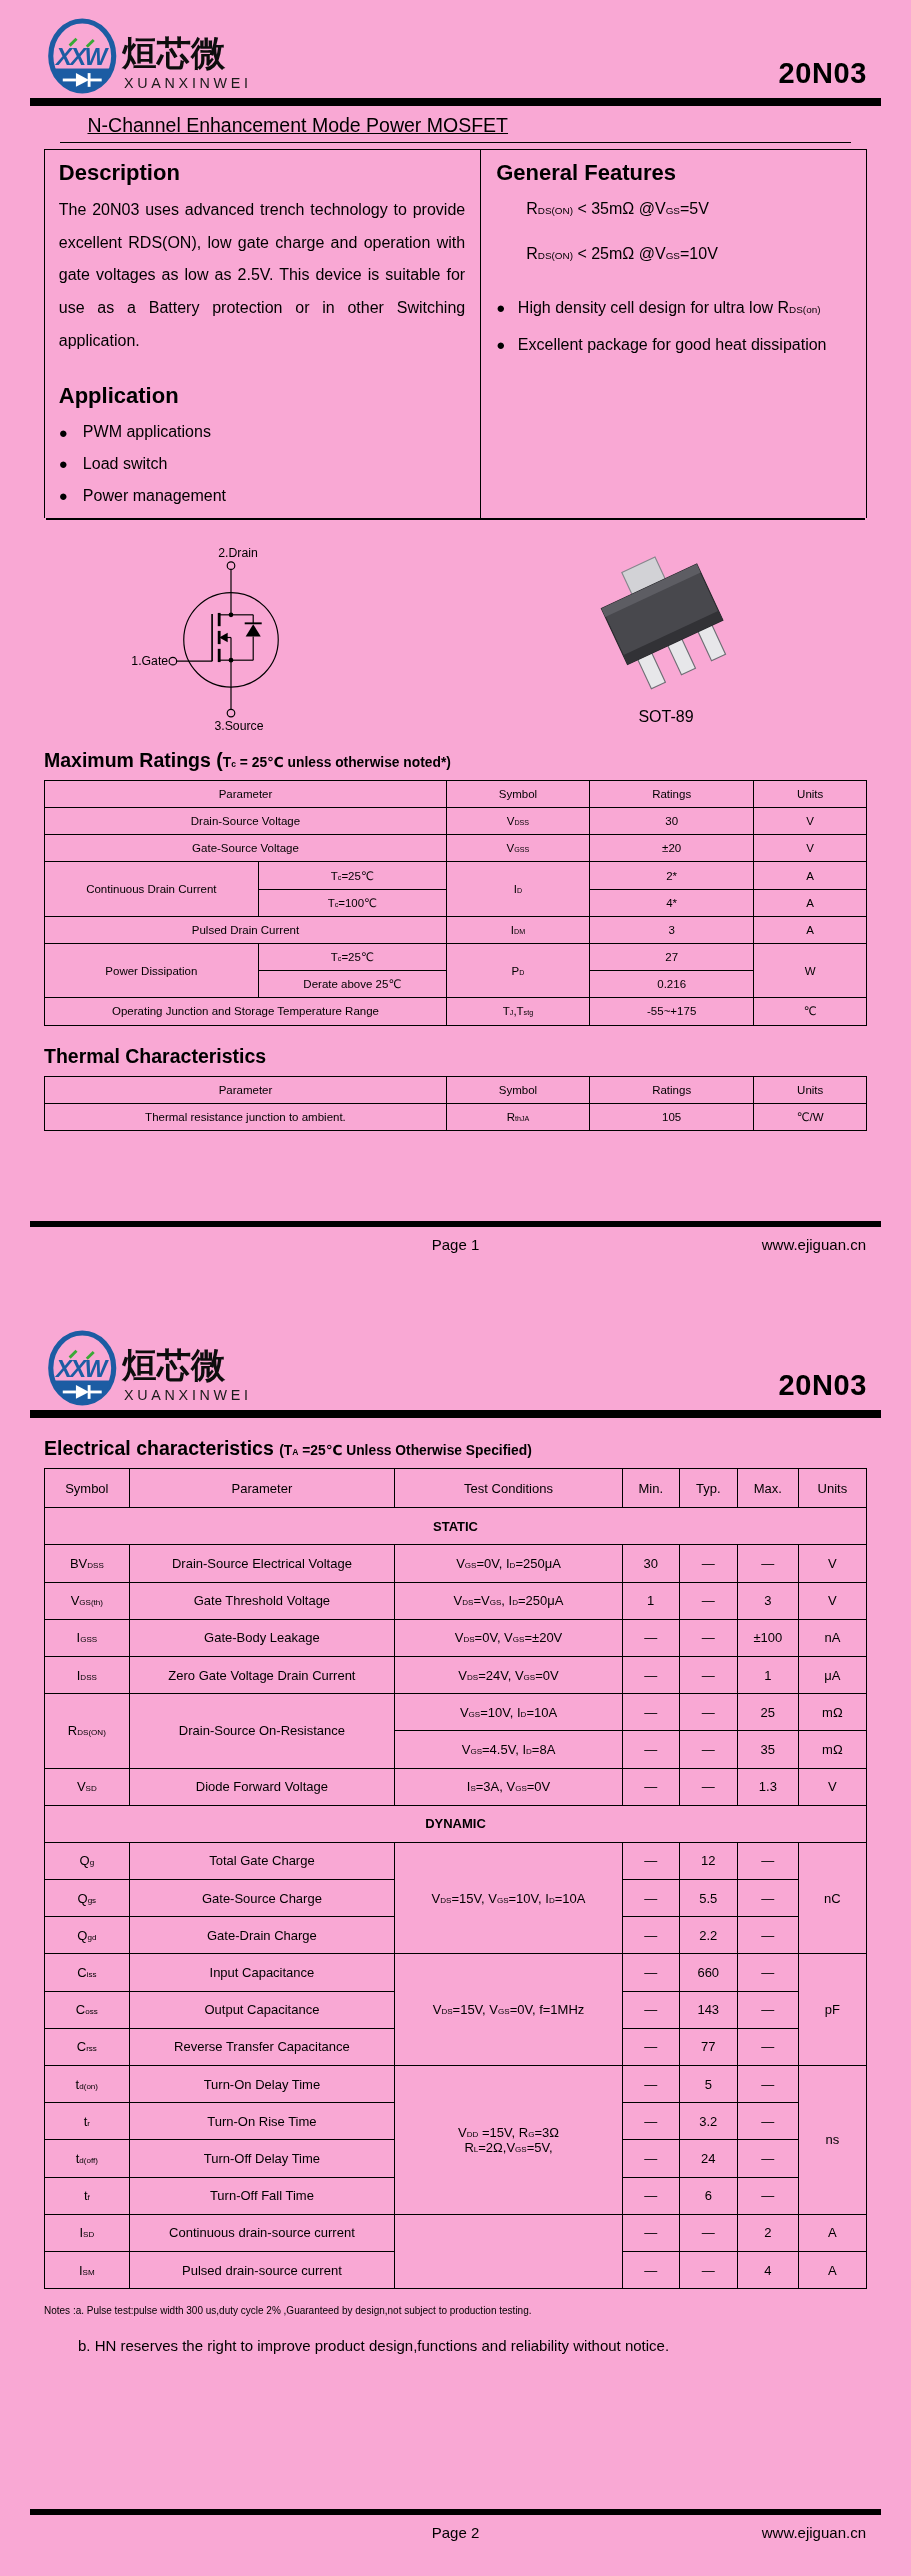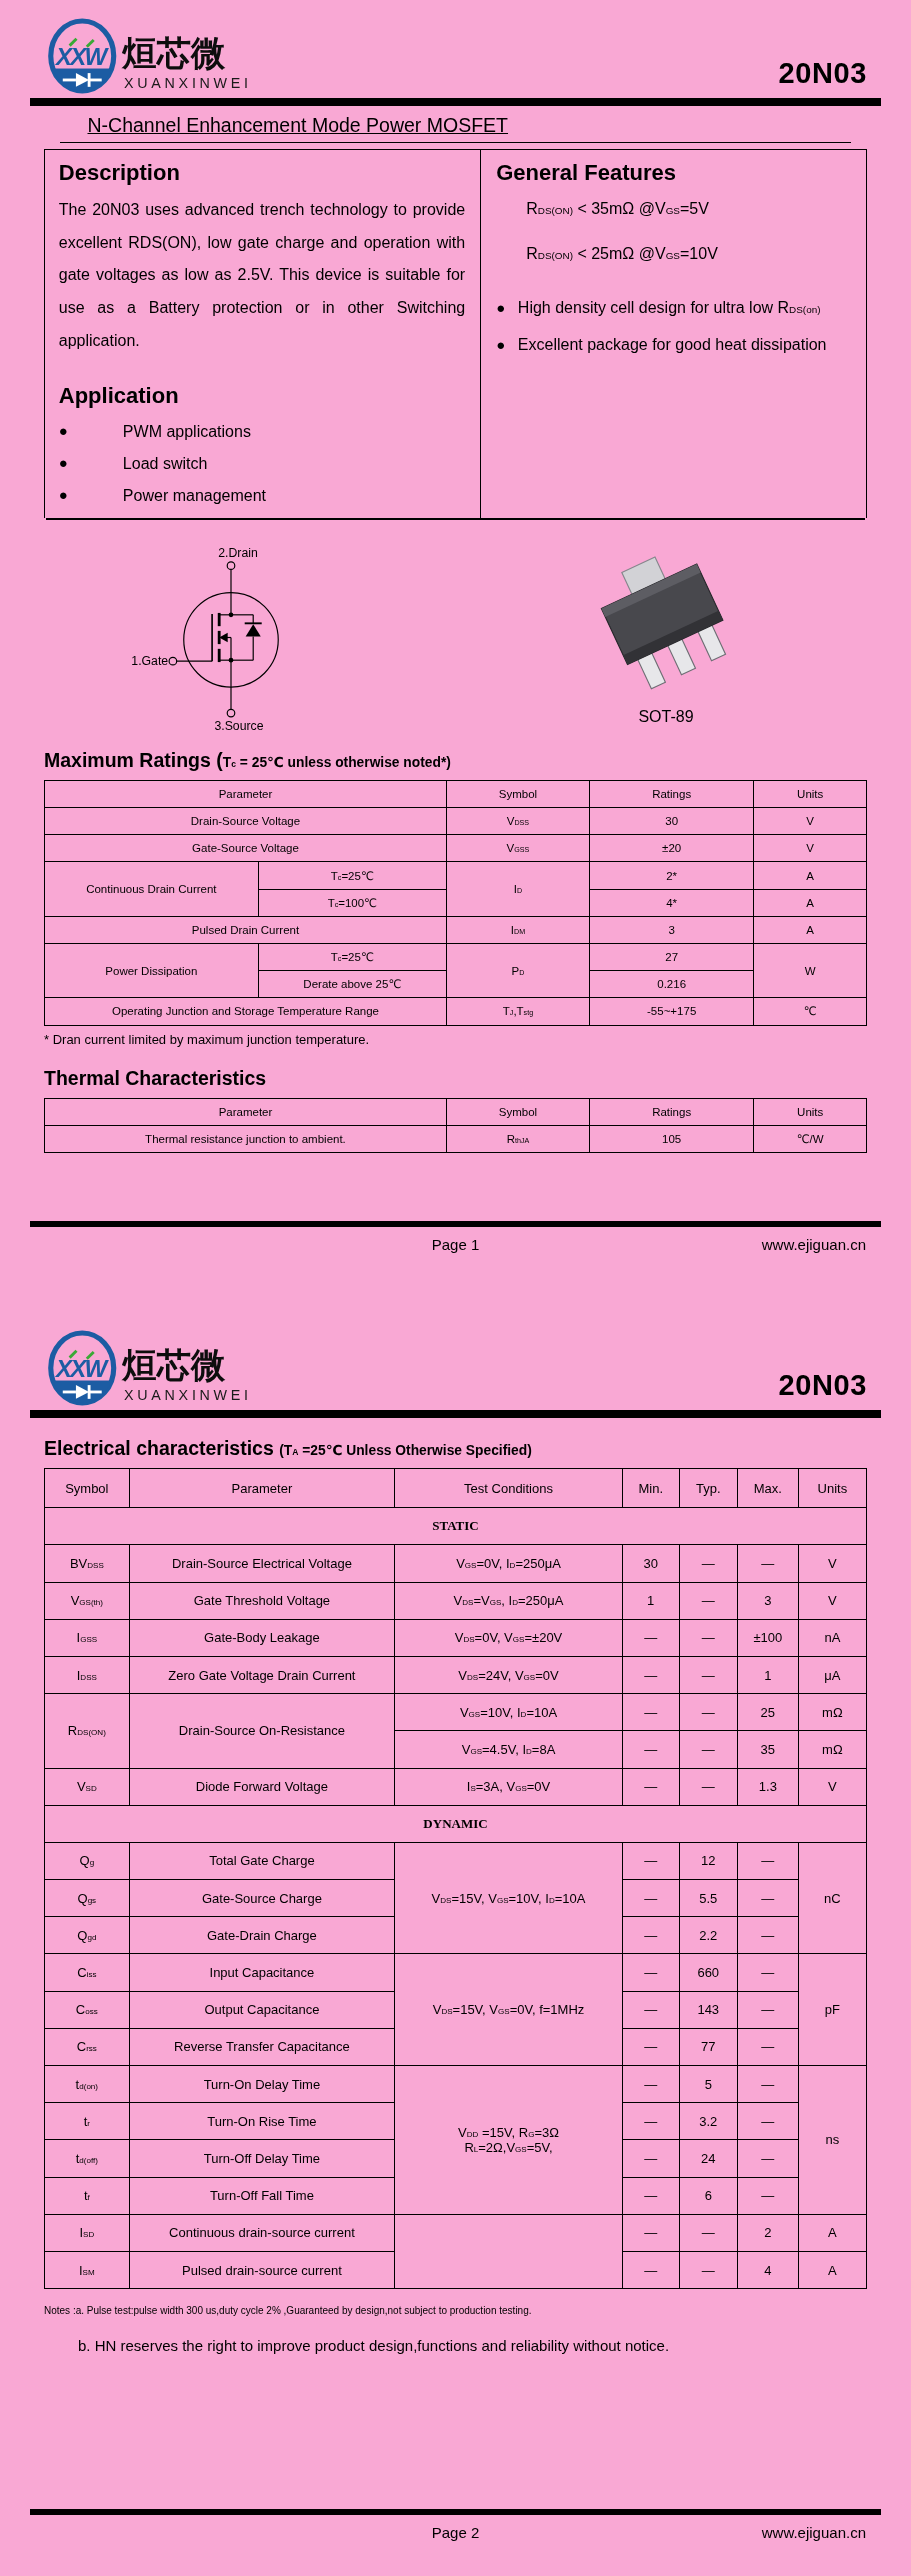--- a/index.html
+++ b/index.html
@@ -18,21 +18,21 @@
   
   .doc-title-wrap{margin:8px 16px 0 16px;border-bottom:1.1px solid #000;padding:0 27.5px 5.7px 27.5px;text-decoration:underline;}
   .doc-title{font-size:19.5px;}
   .twocol{display:flex;margin-top:5.7px;min-height:317px;align-items:stretch;}
   .col-left{width:53%;border-top:1.7px solid #000;border-left:1.7px solid #000;padding:5.7px 15px 0 13.8px;box-sizing:border-box;}
   .col-right{width:47%;border-top:1.7px solid #000;border-left:1.7px solid #000;border-right:1.7px solid #000;padding:5.7px 12.6px 0 15px;box-sizing:border-box;}
   .sec-h{font-size:22px;font-weight:bold;margin:4.6px 0 8px 0;}
   .desc-body{font-size:16px;line-height:2.04;text-align:justify;margin-top:5.7px;}
   .app-h{margin-top:26px;}
   .app-list{margin-top:9.2px;}
-  .li-item{font-size:16px;margin:13.8px 0;display:flex;gap:40px;}
+  .li-item{font-size:16px;margin:13.8px 0;display:flex;align-items:center;}
   .blt{font-size:15px;margin-right:15px;line-height:1;}
   .blt::before{content:"●";}
   .feat-item{font-size:16px;line-height:1.85;margin-bottom:15px;}
   .feat-item .blt{margin-right:12.6px;}
   .feat-sub{padding-left:30px;margin-bottom:15px;font-size:16px;line-height:1.85;}
   .feat-just{text-align:justify;margin-bottom:6.9px;}
   .thin-rule{height:1.7px;background:#000;margin:0 2.3px;}
 
   .diagram{display:flex;height:223px;align-items:flex-start;}
   .mosfet-wrap{margin-left:75px;margin-top:23px;}
@@ -45,21 +45,21 @@
   .therm-h{margin-top:19.5px;}
 
   
   table.dtable{border-collapse:collapse;width:100%;table-layout:fixed;border:1.7px solid #000;margin-top:8px;}
   table.dtable td{border:1.1px solid #000;text-align:center;vertical-align:middle;padding:1.1px 4.6px;word-wrap:break-word;}
   table.mr td{height:24px;font-size:11.5px;}
   table.th2 td{height:24px;font-size:11.5px;}
   table.el td{height:34px;font-size:13px;}
   table.el tr:first-child td{height:36px;}
   td.l{text-align:left;padding-left:8px;}
-  td.band{text-align:left;font-weight:bold;font-size:15.5px;height:40px;padding-left:8px;font-family:Liberation Serif, serif;}
+  td.band{text-align:left;font-weight:bold;font-size:15.5px;height:40px;padding-left:8px;}
   .sub{font-size:0.62em;}
   .tc2{}
 
   
   .footer{position:absolute;left:44px;right:44px;top:1221px;}
   .footer .f-rule{margin:0 -13.8px;}
   .f-row{position:relative;margin-top:9.2px;font-size:15px;}
   .f-page{text-align:center;}
   .f-site{position:absolute;right:1px;top:0;}
 </style>
@@ -235,21 +235,20 @@
             <td>0.216</td>
           </tr>
           <tr>
             <td colspan="2" class="l">Operating Junction and Storage Temperature Range</td>
             <td>T<span class="sub">J</span>,T<span class="sub">stg</span></td>
             <td>-55~+175</td>
             <td>℃</td>
           </tr>
         </tbody>
       </table>
-    <div class="mr-note">* Dran current limited by maximum junction temperature.</div>
 
     <div class="rat-h therm-h">Thermal Characteristics</div>
     <table class="dtable th2">
         <colgroup>
           <col style="width: 48.9%;">
           <col style="width: 17.4%;">
           <col style="width: 20%;">
           <col style="width: 13.7%;">
         </colgroup>
         <tbody>

